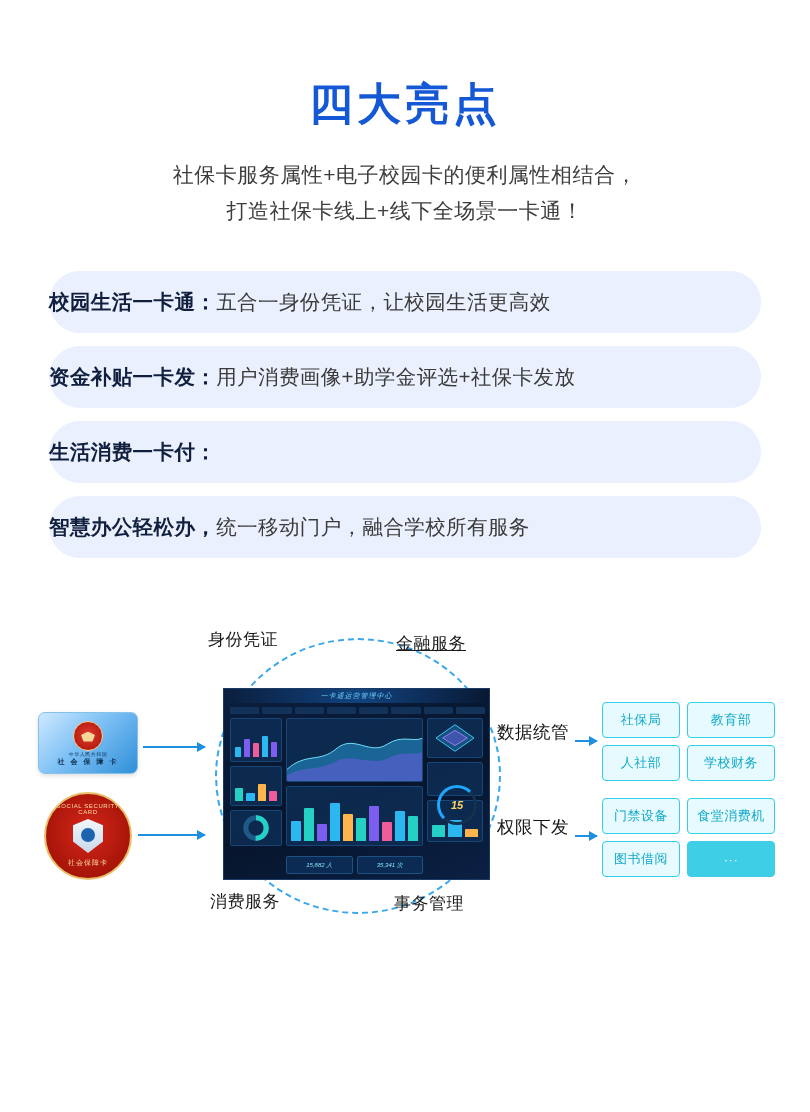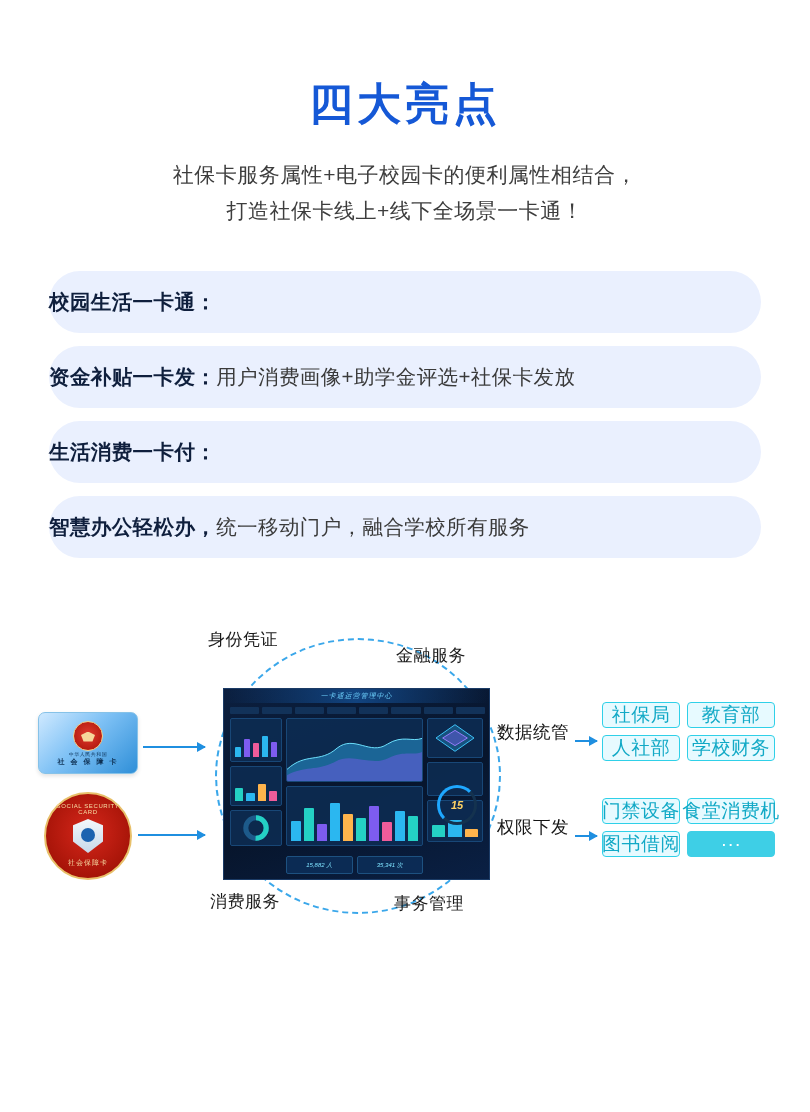--- a/index.html
+++ b/index.html
@@ -81,21 +81,21 @@
     border-radius: 50%;
   }
   .circ-label {
     position: absolute;
     font-size: 17px;
     color: #1a1a1a;
     letter-spacing: 0.5px;
     white-space: nowrap;
   }
   .cl-identity { left: 208px; top: 8px; text-align: right; }
-  .cl-finance  { left: 396px; top: 24px; }
+  .cl-finance  { left: 396px; top: 12px; text-decoration: underline; }
   .cl-consume  { left: 210px; top: 270px; }
   .cl-affairs  { left: 394px; top: 272px; }
 
   
   .dashboard {
     position: absolute;
     left: 223px;
     top: 68px;
     width: 267px;
     height: 192px;
@@ -211,43 +211,44 @@
   .side-label {
     position: absolute; font-size: 17.5px; color: #131313; letter-spacing: .5px; white-space: nowrap;
   }
   .sl-data { left: 497px; top: 100px; text-align: center; }
   .sl-perm { left: 497px; top: 195px; }
 
   .tag-grid { position: absolute; display: grid; gap: 7px; }
   .tg-top { left: 602px; top: 82px; grid-template-columns: 78px 88px; }
   .tg-bot { left: 602px; top: 178px; grid-template-columns: 78px 88px; }
   .tag {
-    height: 26px; border-radius: 4px;
+    height: 36px; border-radius: 4px;
     background: #e7faff; border: 1px solid #2fd0e8;
-    color: #12a9c6; font-size: 19px;
+    color: #12a9c6; font-size: 13px;
     display: flex; align-items: center; justify-content: center;
     letter-spacing: .5px; white-space: nowrap;
   }
   .tag.filled { background: #3ecfe6; border-color: #3ecfe6; color: #fff; }
 </style>
 </head>
 <body>
 
 <div class="page">
 
   <h1 class="title">四大亮点</h1>
 
   <div class="subtitle">
     <div>社保卡服务属性+电子校园卡的便利属性相结合，</div>
     <div>打造社保卡线上+线下全场景一卡通！</div>
   </div>
 
   <div class="pills">
     <div class="pill">
       <span class="lead">校园生活一卡通：</span>
+      <span class="rest">五合一身份凭证，让校园生活更高效</span>
     </div>
     <div class="pill">
       <span class="lead">资金补贴一卡发：</span>
       <span class="rest">用户消费画像+助学金评选+社保卡发放</span>
     </div>
     <div class="pill">
       <span class="lead">生活消费一卡付：</span>
     </div>
     <div class="pill">
       <span class="lead">智慧办公轻松办，</span>

